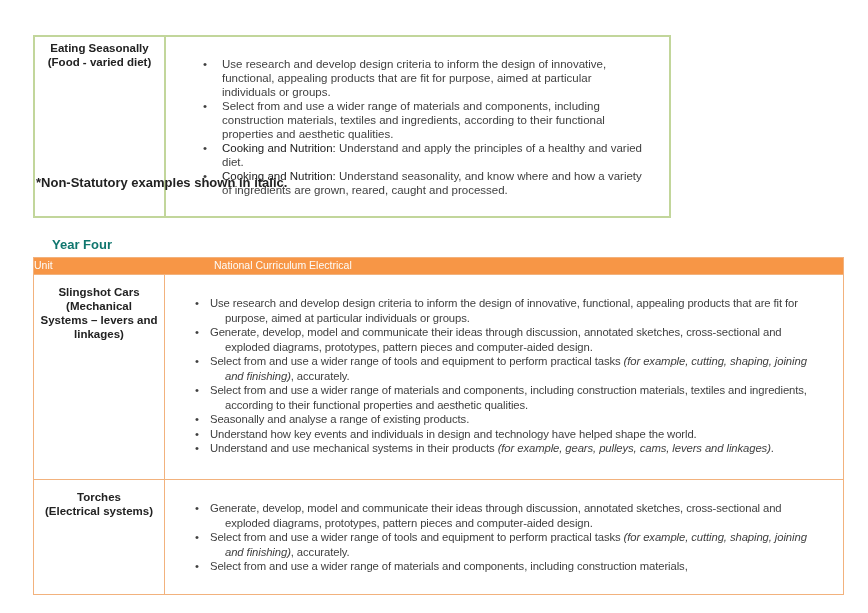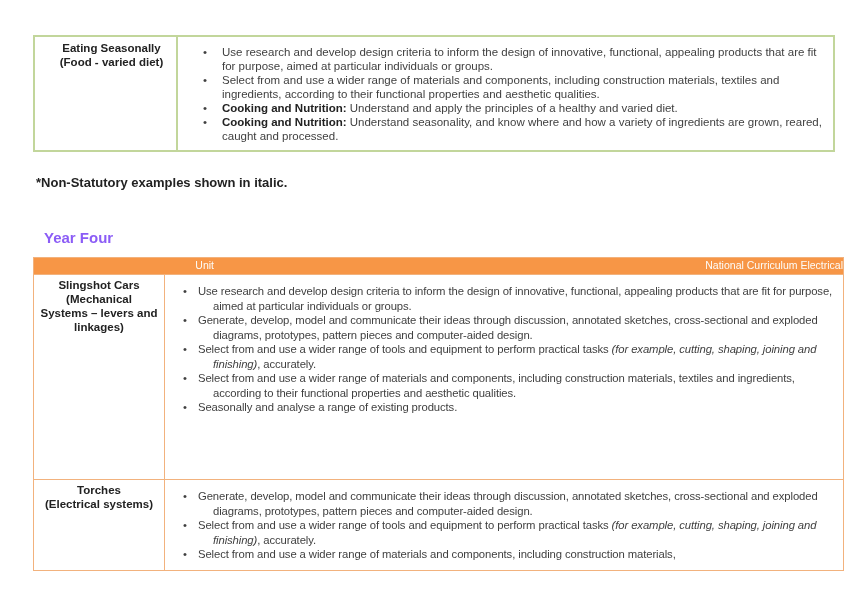--- a/index.html
+++ b/index.html
@@ -17,46 +17,46 @@
   }
   
   .tbl{position:absolute;left:33px;box-sizing:border-box;background:#fff;}
   .trow{display:flex;align-items:stretch;}
   .unit-col{
     flex:0 0 131px;width:131px;box-sizing:border-box;
     text-align:center;font-weight:bold;color:var(--bold-text);
     white-space:pre-line;padding:4px 2px 2px;font-size:11.5px;line-height:14px;
   }
   .obj-col{flex:1 1 auto;box-sizing:border-box;padding:4px 6px 3px 0;}
-  ul.blist{margin:4px;padding:0;list-style:none;}
+  ul.blist{margin:16px;padding:0;list-style:none;}
   ul.blist li{position:relative;color:var(--body-text);}
-  .seg-b{font-weight:bold;color:var(--bold-text);}
+  .seg-b{font-weight:normal;color:var(--bold-text);}
   .seg-i{font-style:italic;}
   
-  .tbl-green{top:35px;width:802px;border:2px solid var(--green);padding-left:12px;}
+  .tbl-green{top:35px;width:638px;border:2px solid var(--green);}
   .tbl-green .unit-col{border-right:2px solid var(--green);}
   .t1list li{padding-left:40px;font-size:11.5px;line-height:14px;}
   .t1list li::before{content:"\2022";position:absolute;left:21px;top:0;color:var(--body-text);}
   
   .note{
     position:absolute;left:36px;top:175px;margin:0;
     font-size:13px;font-weight:bold;color:var(--bold-text);
   }
   .heading{
-    position:absolute;left:36px;top:221px;margin:8px;
-    font-size:15px;font-weight:bold;color:#8b5cf6;
+    position:absolute;left:36px;top:221px;margin:16px;
+    font-size:13px;font-weight:bold;color:#0f766e;
   }
   
   .tbl-orange{top:257px;width:811px;border:1px solid var(--orange-border);}
   .thead{display:flex;background:var(--orange);color:#fdfcf9;font-size:10.5px;line-height:13px;}
-  .thead .th{box-sizing:border-box;text-align:right;font-weight:normal;padding:1px 0 2px;}
+  .thead .th{box-sizing:border-box;text-align:left;font-weight:normal;padding:1px 0 2px;}
   .thead .th-unit{flex:0 0 180px;width:180px;}
   .thead .th-obj{flex:1 1 auto;}
   .tbl-orange .trow{border-top:1px solid var(--orange-border);}
-  .tbl-orange .unit-col{border-right:1px solid var(--orange-border);padding-top:3px;}
+  .tbl-orange .unit-col{border-right:1px solid var(--orange-border);padding-top:10px;}
   .tbl-orange .obj-col{padding:5px 6px 4px 0;}
   .t2list li{padding-left:44px;text-indent:-15px;font-size:11.3px;line-height:14.5px;letter-spacing:-0.1px;}
   .t2list li::before{content:"\2022";position:absolute;left:14px;top:0;text-indent:0;color:var(--body-text);}
   .row-slingshot .obj-col{min-height:204px;}
 </style>
 </head>
 <body>
 
 <div class="page">
 
@@ -90,20 +90,22 @@
 (Mechanical
 Systems – levers and
 linkages)</div>
       <div class="obj-col">
         <ul class="blist t2list">
             <li><span class="seg-n">Use research and develop design criteria to inform the design of innovative, functional, appealing products that are fit for purpose, aimed at particular individuals or groups.</span></li>
             <li><span class="seg-n">Generate, develop, model and communicate their ideas through discussion, annotated sketches, cross-sectional and exploded diagrams, prototypes, pattern pieces and computer-aided design.</span></li>
             <li><span class="seg-n">Select from and use a wider range of tools and equipment to perform practical tasks </span><span class="seg-i">(for example, cutting, shaping, joining and finishing)</span><span class="seg-n">, accurately.</span></li>
             <li><span class="seg-n">Select from and use a wider range of materials and components, including construction materials, textiles and ingredients, according to their functional properties and aesthetic qualities.</span></li>
             <li><span class="seg-n">Seasonally and analyse a range of existing products.</span></li>
+            <li><span class="seg-n">Understand how key events and individuals in design and technology have helped shape the world.</span></li>
+            <li><span class="seg-n">Understand and use mechanical systems in their products </span><span class="seg-i">(for example, gears, pulleys, cams, levers and linkages)</span><span class="seg-n">.</span></li>
           </ul>
       </div>
     </div>
 
     <div class="trow row-torches">
       <div class="unit-col">Torches
 (Electrical systems)</div>
       <div class="obj-col">
         <ul class="blist t2list">
             <li><span class="seg-n">Generate, develop, model and communicate their ideas through discussion, annotated sketches, cross-sectional and exploded diagrams, prototypes, pattern pieces and computer-aided design.</span></li>

